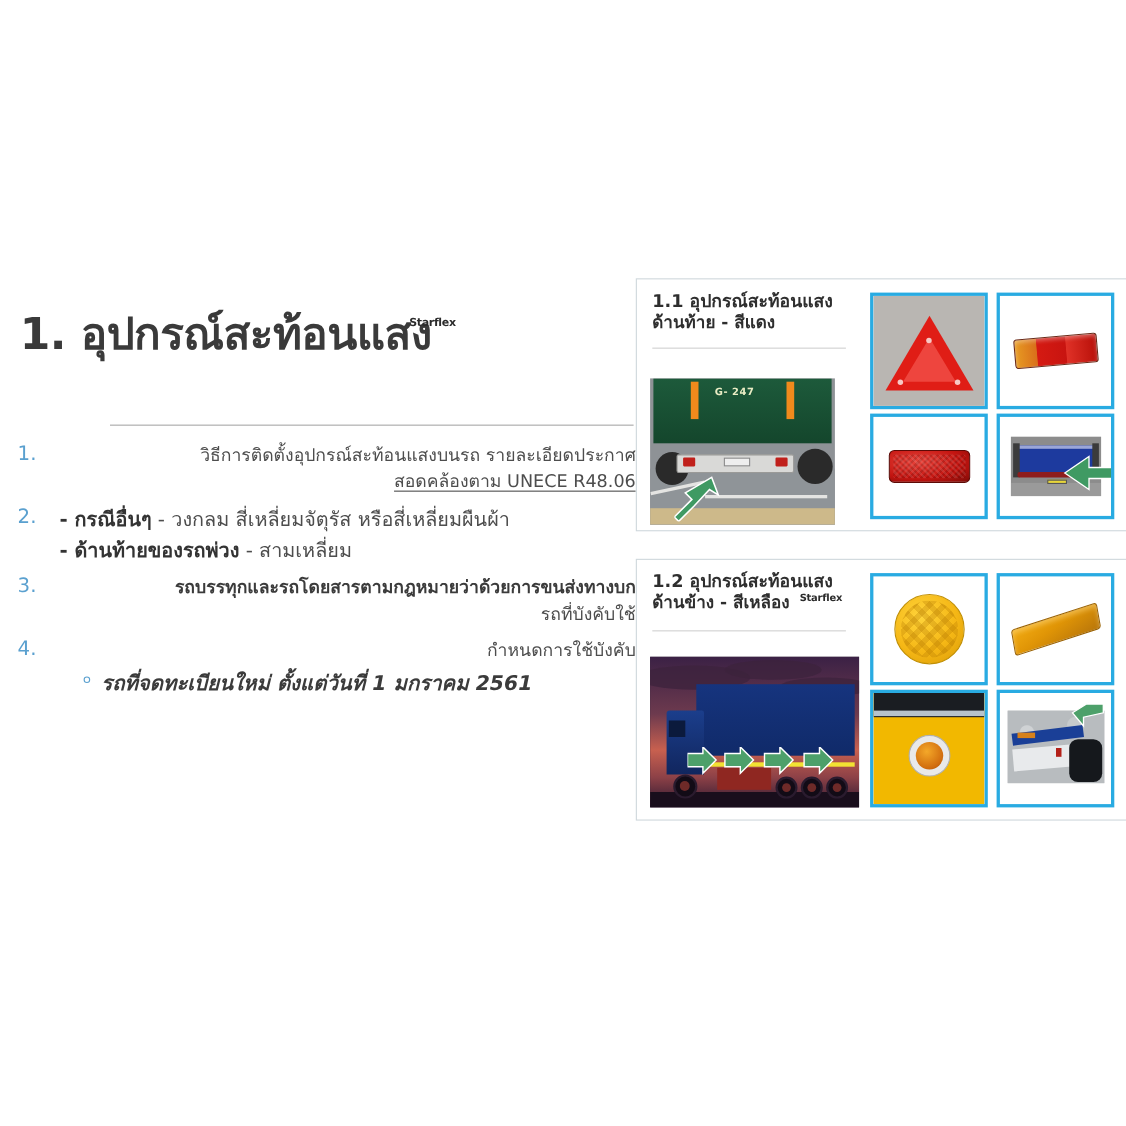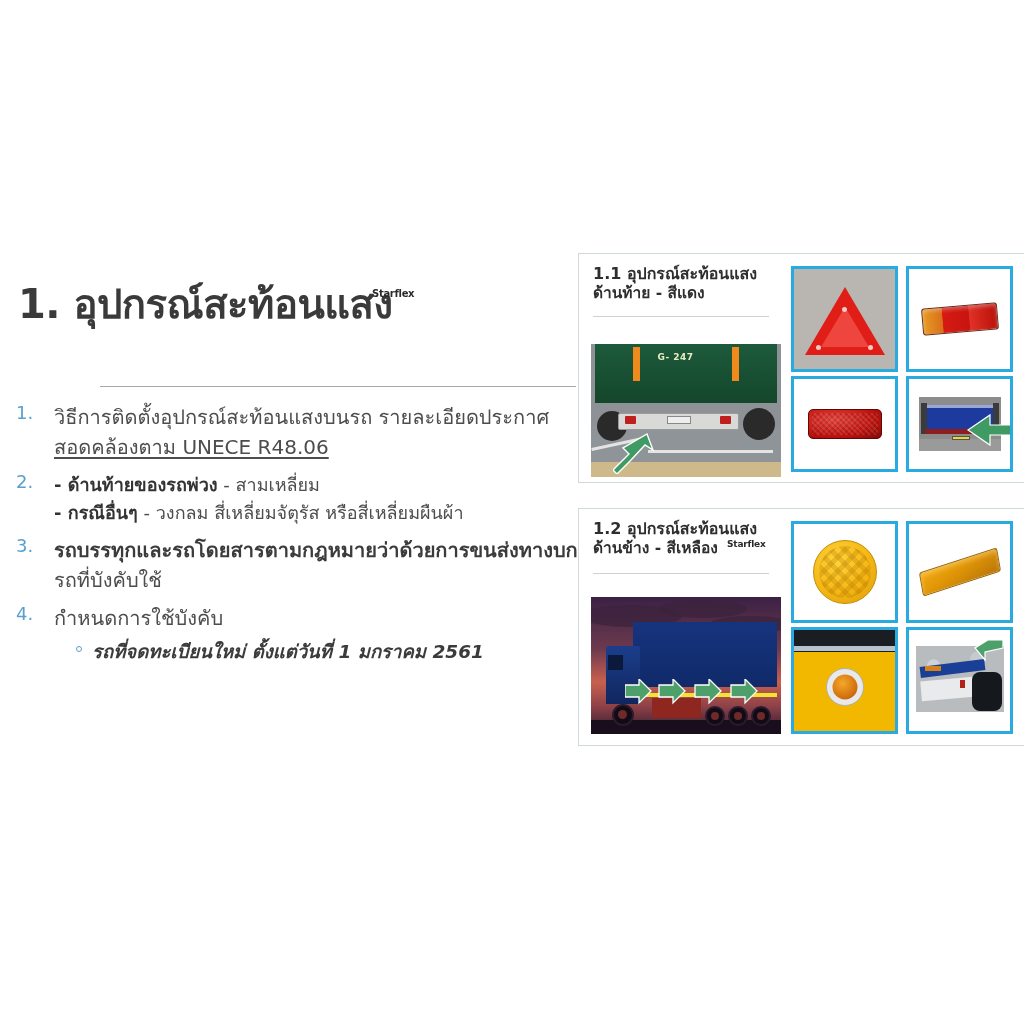--- a/index.html
+++ b/index.html
@@ -29,22 +29,23 @@
 
   .list { position: absolute; left: 12px; top: 402px; width: 566px; }
   .li { position: relative; display: block; margin-bottom: 2px; }
   .li-num {
     position: absolute; left: 4px; top: 0;
     width: 34px; text-align: left;
     font-size: 18px; color: #5aa0cf; font-weight: 400;
   }
   .li-body { margin-left: 42px; }
   .li-text {
-    font-size: 20px; color: #4d4d4d; line-height: 1.52;
+    font-size: 16px; color: #4d4d4d; line-height: 1.52;
     white-space: nowrap;
+    text-align: right;
   }
   .li-text.bold { font-weight: 700; color: #3b3b3b; }
   .li-text.ul { text-decoration: underline; text-underline-offset: 3px; }
   .sub-line { font-size: 18px; color: #4d4d4d; line-height: 1.55; white-space: nowrap; }
   .sub-line b { font-weight: 700; color: #333; }
 
   .li-dot { position: relative; margin-left: 22px; margin-top: 3px; font-style: italic; }
   .li-dot .hollow {
     position: absolute; left: 0; top: 9px;
     width: 6px; height: 6px; border: 1.4px solid #5aa0cf; border-radius: 50%;
@@ -251,24 +252,24 @@
       <div class="li-body">
         <div class="li-text">วิธีการติดตั้งอุปกรณ์สะท้อนแสงบนรถ รายละเอียดประกาศ</div>
         <div class="li-text ul">สอดคล้องตาม UNECE R48.06</div>
       </div>
     </div>
 
     <div class="li" style="margin-top:8px;">
       <span class="li-num">2.</span>
       <div class="li-body">
         <div class="sub-line">
-          <b>- ด้านท้ายของรถพ่วง</b><span> - สามเหลี่ยม</span>
+          <b>- กรณีอื่นๆ</b><span>  - วงกลม สี่เหลี่ยมจัตุรัส หรือสี่เหลี่ยมผืนผ้า</span>
         </div>
         <div class="sub-line">
-          <b>- กรณีอื่นๆ</b><span>  - วงกลม สี่เหลี่ยมจัตุรัส หรือสี่เหลี่ยมผืนผ้า</span>
+          <b>- ด้านท้ายของรถพ่วง</b><span> - สามเหลี่ยม</span>
         </div>
       </div>
     </div>
 
     <div class="li" style="margin-top:8px;">
       <span class="li-num">3.</span>
       <div class="li-body">
         <div class="li-text bold">รถบรรทุกและรถโดยสารตามกฎหมายว่าด้วยการขนส่งทางบก</div>
         <div class="li-text">รถที่บังคับใช้</div>
       </div>
@@ -287,21 +288,21 @@
   </div>
 
   <div class="panel" id="panel-11">
 
     <div class="panel-head">
       <div class="ph-line l1">1.1 อุปกรณ์สะท้อนแสง</div>
       <div class="ph-line">ด้านท้าย - สีแดง</div>
     </div>
     <div class="panel-rule" style="top:62px;"></div>
 
-    <div class="photo ph-lorry" style="left:12px; top:90px; width:190px; height:133px;">
+    <div class="photo ph-lorry" style="left:12px; top:90px; width:168px; height:133px;">
       <div class="trailer"></div>
       <div class="tstripe" style="left:22%;"></div>
       <div class="tstripe" style="left:74%;"></div>
       <div class="gnum">G- 247</div>
       <div class="road"></div>
       <div class="rline" style="left:0; top:74%; width:30%; transform:rotate(-12deg);"></div>
       <div class="rline" style="left:30%; bottom:18%; width:66%;"></div>
       <div class="wheel" style="left:3%; top:50%; width:30px; height:30px;"></div>
       <div class="wheel" style="left:80%; top:48%; width:32px; height:32px;"></div>
       <div class="bumper"></div>

